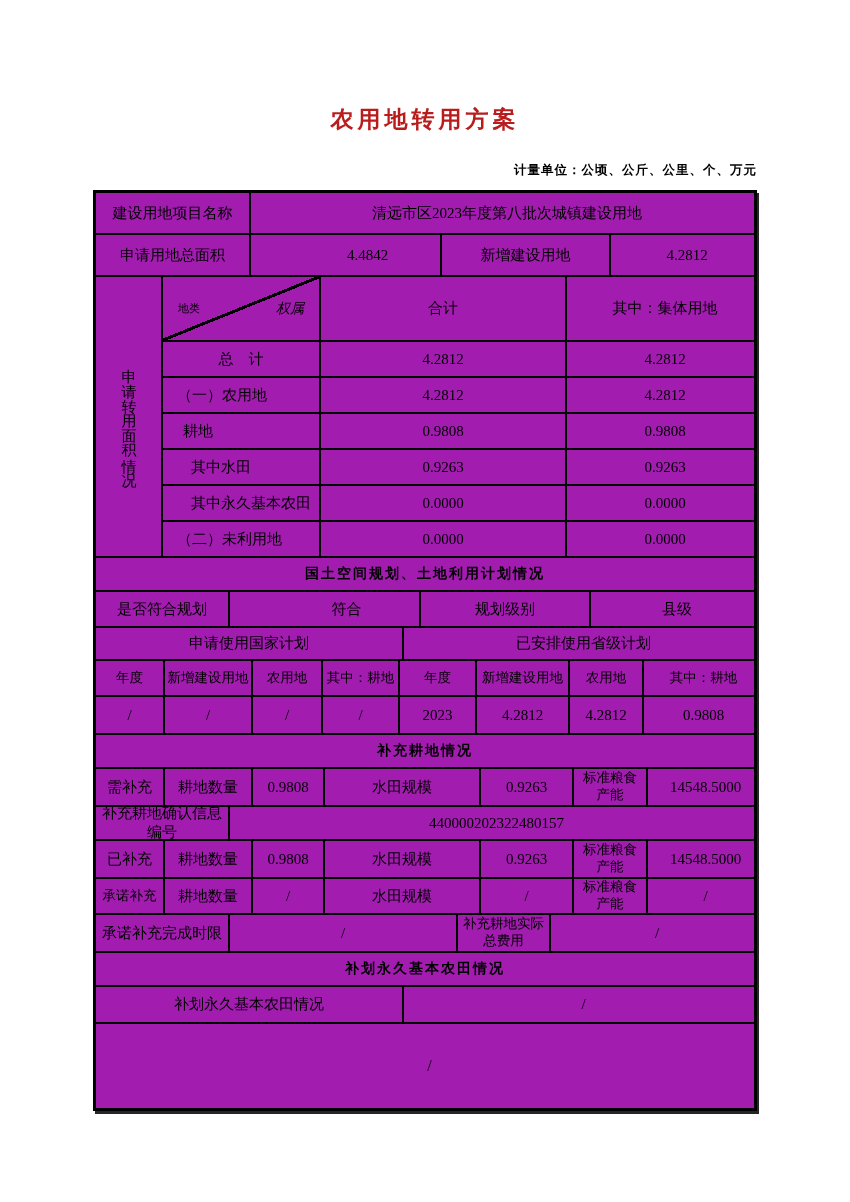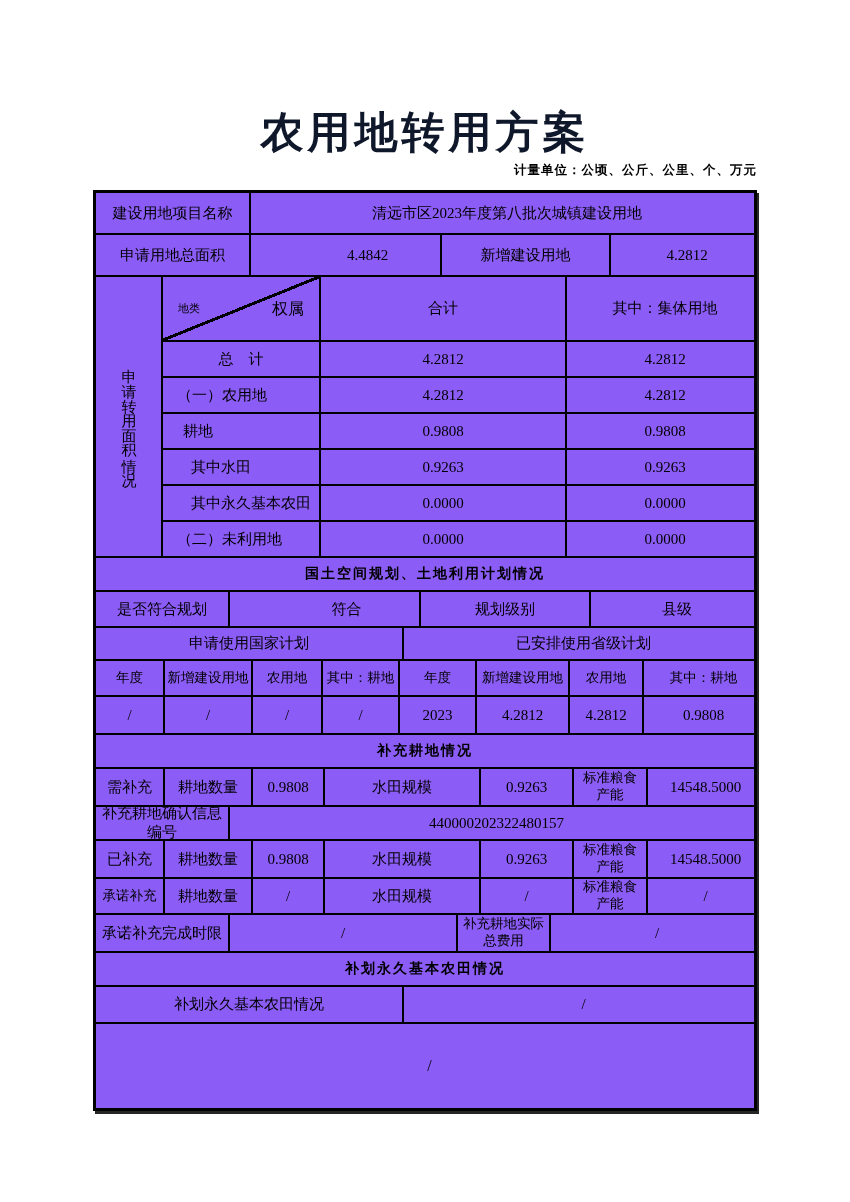--- a/index.html
+++ b/index.html
@@ -5,29 +5,29 @@
   * { margin:0; padding:0; box-sizing:border-box; }
   html,body { background:#888; }
   .page {
     position:relative; width:850px; height:1202px; background:#ffffff;
     font-family:"Liberation Serif","DejaVu Serif",serif; color:#000;
     overflow:hidden; margin:0 auto;
   }
   .title {
     position:absolute; top:104px; left:0; width:100%;
     text-align:center; font-family:Liberation Mono, monospace;
-    font-weight:bold; font-size:43px; letter-spacing:4px; color:#0f172a;
+    font-weight:bold; font-size:23px; letter-spacing:4px; color:#b91c1c;
   }
   .unit-note {
     position:absolute; top:162px; right:93px;
     font-size:12.5px; font-weight:bold; letter-spacing:1px;
   }
   .doc-table {
     position:absolute; left:93px; top:190px; width:664px; height:921px;
-    border:3px solid #000; background:#8b5cf6;
+    border:3px solid #000; background:#a21caf;
     display:flex; flex-direction:column;
     box-shadow:2px 3px 0 rgba(0,0,0,0.85);
   }
   .tr { display:flex; flex:0 0 auto; border-bottom:2px solid #000; min-height:0; }
   .tr.last { border-bottom:none; }
   .td {
     border-right:2px solid #000; display:flex; align-items:center;
     justify-content:center; text-align:center; font-size:15px;
     line-height:1.25; padding:1px 3px; min-width:0;
   }
@@ -59,21 +59,21 @@
   .b-col .tr.diag-row { flex:0 0 65px; }
   .b-col .tr:last-child { border-bottom:none; }
   
   .diag {
     position:relative; padding:0;
     background-image:linear-gradient(to bottom right,
       transparent calc(50% - 1.5px), #000 calc(50% - 1.5px),
       #000 calc(50% + 1.5px), transparent calc(50% + 1.5px));
   }
   .diag .bl { position:absolute; left:15px; top:50%; transform:translateY(-50%); font-size:11px; }
-  .diag .tr-lab { position:absolute; right:15px; top:50%; transform:translateY(-50%); font-size:16px; }
+  .diag .tr-lab { position:absolute; right:15px; top:50%; transform:translateY(-50%); font-size:14px;font-style:italic; }
   
   .pad14{padding-left:14px;} .pad20{padding-left:20px;} .pad28{padding-left:28px;}
   .remark { font-size:16px; }
 </style>
 </head>
 <body>
 
 <div class="page">
 
   <div class="title">农用地转用方案</div>

